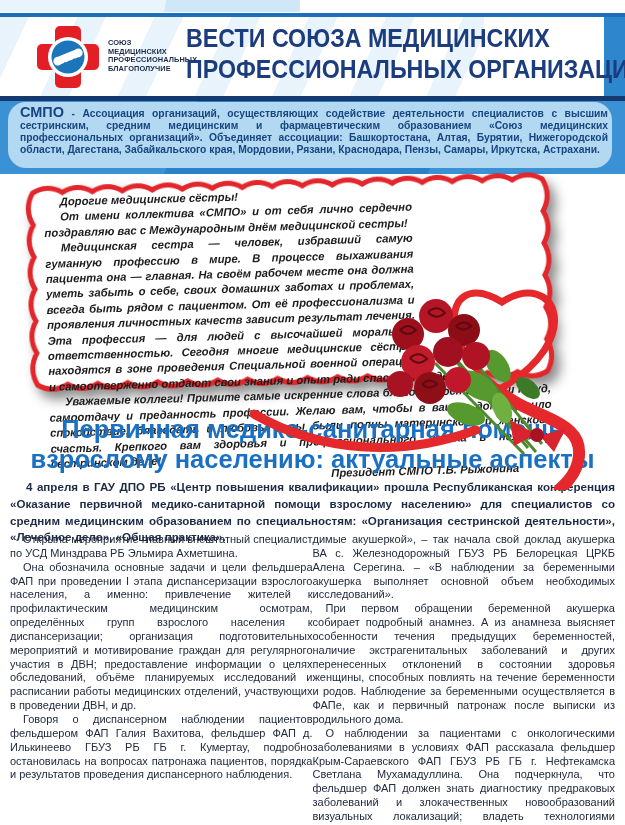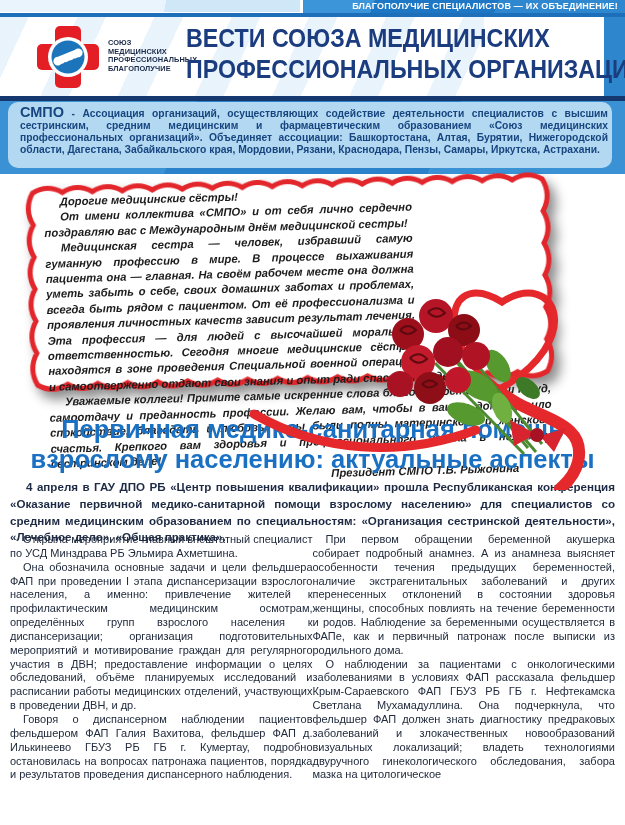--- a/index.html
+++ b/index.html
@@ -22,21 +22,21 @@
   .logo-text{position:absolute;left:72px;top:14px;width:78px;
              font-size:7.4px;font-weight:bold;color:#1b2a4a;line-height:8.6px;letter-spacing:.1px;}
   .title{position:absolute;left:186px;top:6px;width:430px;color:#1b3c7e;
          font-size:25px;font-weight:bold;line-height:31px;
          transform:scaleX(.93);transform-origin:left top;white-space:nowrap;}
   
   .panel{position:absolute;left:0;top:96px;width:625px;height:78px;
          background:linear-gradient(115deg,#3a92d5 0 30%,#2a82cb 30% 70%,#3a92d5 70%);
          border-top:5px solid #15386f;box-sizing:border-box;}
   .about-box{position:absolute;left:8px;top:102px;width:604px;height:66px;
-             background:#b3d8f2;border-radius:10px;box-sizing:border-box;
+             background:#b3d8f2;border-radius:18px;box-sizing:border-box;
              padding:5px 4px 4px 12px;color:#17457f;font-size:10.3px;line-height:11.9px;
              text-align:justify;font-weight:bold;}
   .about-abbr{font-size:14.5px;font-weight:bold;}
   
   .letter{position:absolute;left:20px;top:174px;width:548px;height:218px;
           transform:rotate(-1.6deg);transform-origin:center;}
   .letter svg.paper{position:absolute;left:0;top:0;filter:drop-shadow(6px 8px 6px rgba(0,0,0,.45));}
   .letter-text{position:absolute;left:26px;top:14px;right:20px;bottom:10px;z-index:2;
                font-size:11.3px;font-style:italic;font-weight:bold;color:#1c1c1c;
                line-height:15.4px;text-align:justify;}
@@ -54,23 +54,20 @@
            display:flex;overflow:hidden;}
   .col{flex:1;font-size:11px;line-height:13.85px;color:#212b3d;text-align:justify;}
   .col p{margin:0;text-indent:13px;}
 </style>
 </head>
 <body>
 
 <div class="page">
 
   <div class="top-deco"></div>
-  <div class="banner">
-    <span>БЛАГОПОЛУЧИЕ СПЕЦИАЛИСТОВ — ИХ ОБЪЕДИНЕНИЕ!</span>
-  </div>
   <div class="rule"></div>
   <div class="right-band"></div>
 
   <div class="header">
     <div class="logo">
       <svg width="64" height="64" viewBox="0 0 64 64">
         <rect x="19" y="1" width="26" height="62" rx="5" fill="#e31e25"></rect>
         <rect x="1" y="19" width="62" height="26" rx="5" fill="#e31e25"></rect>
         <circle cx="32" cy="32" r="20" fill="#ffffff"></circle>
         <circle cx="32" cy="32" r="16.5" fill="#1c75bb"></circle>
@@ -173,18 +170,19 @@
   <div class="lead">4 апреля в ГАУ ДПО РБ «Центр повышения квалификации» прошла Республиканская конференция «Оказание первичной медико-санитарной помощи взрослому населению» для специалистов со средним медицинским образованием по специальностям: «Организация сестринской деятельности», «Лечебное дело», «Общая практика».</div>
 
   <div class="columns">
     <div class="col">
       <p>Открыла мероприятие главный внештатный специалист по УСД Минздрава РБ Эльмира Ахметшина.</p>
       <p>Она обозначила основные задачи и цели фельдшера ФАП при проведении I этапа диспансеризации взрослого населения, а именно: привлечение жителей к профилактическим медицинским осмотрам, определённых групп взрослого населения к диспансеризации; организация подготовительных мероприятий и мотивирование граждан для регулярного участия в ДВН; предоставление информации о целях обследований, объёме планируемых исследований и расписании работы медицинских отделений, участвующих в проведении ДВН, и др.</p>
       <p>Говоря о диспансерном наблюдении пациентов фельдшером ФАП Галия Вахитова, фельдшер ФАП д. Илькинеево ГБУЗ РБ ГБ г. Кумертау, подробно остановилась на вопросах патронажа пациентов, порядка и результатов проведения диспансерного наблюдения.</p>
 
     </div>
     <div class="col">
+      <p style="text-indent:0">димые акушеркой», – так начала свой доклад акушерка ВА с. Железнодорожный ГБУЗ РБ Белорецкая ЦРКБ Алена Серегина. – «В  наблюдении за беременными акушерка выполняет основной объем необходимых исследований».</p>
       <p>При первом обращении беременной акушерка собирает подробный анамнез. А из анамнеза выясняет особенности течения предыдущих беременностей, наличие экстрагенитальных заболеваний и других перенесенных отклонений в состоянии здоровья женщины, способных повлиять на течение беременности и родов. Наблюдение за беременными осуществляется в ФАПе, как и первичный патронаж после выписки из родильного дома.</p>
       <p>О наблюдении за пациентами с онкологическими заболеваниями в условиях ФАП рассказала фельдшер Крым-Сараевского ФАП ГБУЗ РБ ГБ г. Нефтекамска Светлана Мухамадуллина. Она подчеркнула, что фельдшер ФАП должен знать диагностику предраковых  заболеваний и злокачественных новообразований визуальных локализаций; владеть технологиями двуручного гинекологического обследования, забора мазка на цитологическое</p>
     </div>
   </div>
 
 </div>
 
 </body></html>

